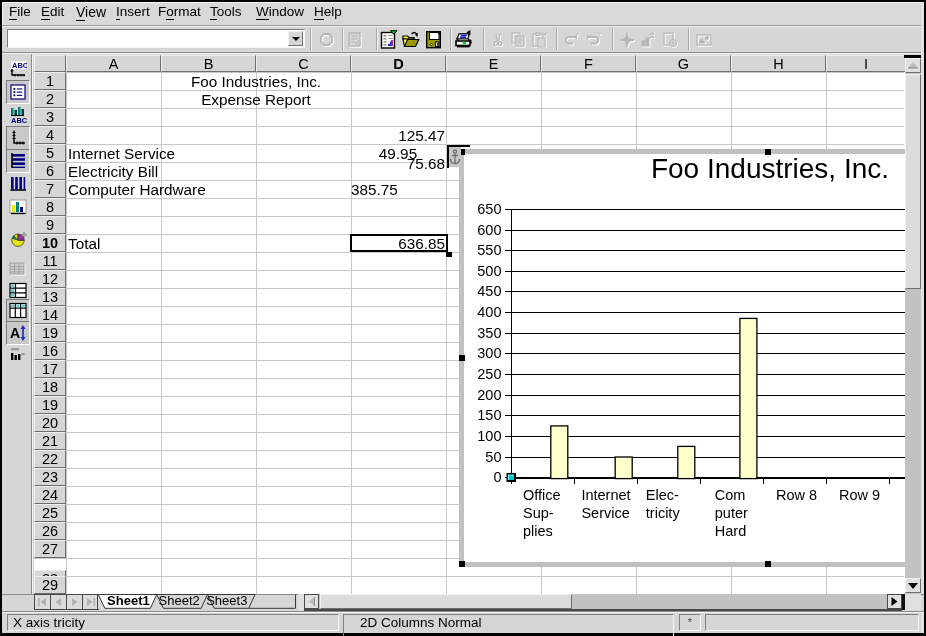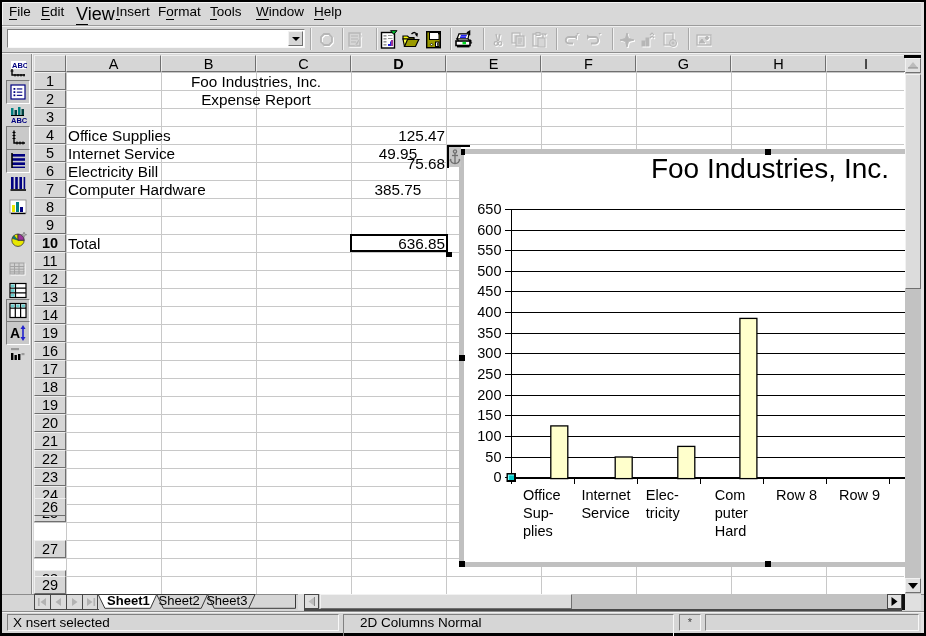--- a/index.html
+++ b/index.html
@@ -10,21 +10,21 @@
 .hdrcell{position:absolute;background:#d6d6d6;border-top:1px solid #efefef;border-left:1px solid #efefef;border-right:1px solid #6f6f6f;border-bottom:1px solid #6f6f6f;text-align:center;font-size:14.5px;color:#000;}
 </style></head><body>
 <div id="win">
 <div class="abs" style="left:0;top:0;width:926px;height:2px;background:#000"></div>
     <div class="abs" style="left:0;top:0;width:2px;height:636px;background:#000"></div>
     <div class="abs" style="left:924px;top:0;width:2px;height:636px;background:#000"></div>
     <div class="abs" style="left:0;top:633px;width:926px;height:3px;background:#000"></div>
     <div class="abs" style="left:2px;top:2px;width:922px;height:24px;background:#d8d8d8;border-top:1px solid #f4f4f4;border-left:1px solid #f4f4f4;"></div>
     <div class="abs" style="left:9px;top:4px;font-size:13.5px;color:#000;"><span style="border-bottom:1px solid #000">F</span>ile</div>
     <div class="abs" style="left:41px;top:4px;font-size:13.5px;color:#000;"><span style="border-bottom:1px solid #000">E</span>dit</div>
-    <div class="abs" style="left:76px;top:4px;font-size:18px;color:#000;"><span style="border-bottom:1px solid #000">V</span>iew</div>
+    <div class="abs" style="left:76px;top:4px;font-size:14px;color:#000;"><span style="border-bottom:1px solid #000">V</span>iew</div>
     <div class="abs" style="left:116px;top:4px;font-size:13.5px;color:#000;"><span style="border-bottom:1px solid #000">I</span>nsert</div>
     <div class="abs" style="left:158px;top:4px;font-size:13.5px;color:#000;">F<span style="border-bottom:1px solid #000">o</span>rmat</div>
     <div class="abs" style="left:210px;top:4px;font-size:13.5px;color:#000;"><span style="border-bottom:1px solid #000">T</span>ools</div>
     <div class="abs" style="left:256px;top:4px;font-size:13.5px;color:#000;"><span style="border-bottom:1px solid #000">W</span>indow</div>
     <div class="abs" style="left:314px;top:4px;font-size:13.5px;color:#000;"><span style="border-bottom:1px solid #000">H</span>elp</div>
     <div class="abs" style="left:2px;top:25px;width:922px;height:1px;background:#9c9c9c"></div>
     <div class="abs" style="left:2px;top:26px;width:922px;height:26px;background:#d6d6d6;border-top:1px solid #f0f0f0;"></div>
     <div class="abs sunken" style="left:7px;top:29px;width:298px;height:19px;background:#fff;"></div>
     <div class="abs raised" style="left:288px;top:31px;width:15px;height:15px;"></div>
     <div class="abs" style="left:292px;top:37px;width:0;height:0;border-left:4px solid transparent;border-right:4px solid transparent;border-top:4px solid #000;"></div>
@@ -383,34 +383,33 @@
     <div class="hdrcell" style="left:34px;top:342px;width:32px;height:18px;line-height:17px;">16</div>
     <div class="hdrcell" style="left:34px;top:360px;width:32px;height:18px;line-height:17px;">17</div>
     <div class="hdrcell" style="left:34px;top:378px;width:32px;height:18px;line-height:17px;">18</div>
     <div class="hdrcell" style="left:34px;top:396px;width:32px;height:18px;line-height:17px;">19</div>
     <div class="hdrcell" style="left:34px;top:414px;width:32px;height:18px;line-height:17px;">20</div>
     <div class="hdrcell" style="left:34px;top:432px;width:32px;height:18px;line-height:17px;">21</div>
     <div class="hdrcell" style="left:34px;top:450px;width:32px;height:18px;line-height:17px;">22</div>
     <div class="hdrcell" style="left:34px;top:468px;width:32px;height:18px;line-height:17px;">23</div>
     <div class="hdrcell" style="left:34px;top:486px;width:32px;height:18px;line-height:17px;">24</div>
     <div class="hdrcell" style="left:34px;top:504px;width:32px;height:18px;line-height:17px;">25</div>
-    <div class="hdrcell" style="left:34px;top:498px;width:32px;height:18px;line-height:17px;">26</div>
+    <div class="hdrcell" style="left:34px;top:522px;width:32px;height:18px;line-height:17px;">26</div>
     <div class="hdrcell" style="left:34px;top:540px;width:32px;height:18px;line-height:17px;">27</div>
     <div class="hdrcell" style="left:34px;top:570px;width:32px;height:18px;line-height:17px;">28</div>
     <div class="hdrcell" style="left:34px;top:576px;width:32px;height:18px;line-height:17px;">29</div>
     <div class="abs" style="left:161px;top:73px;width:190px;height:17px;font-size:15.3px;text-align:center;line-height:17px;">Foo Industries, Inc.</div>
     <div class="abs" style="left:161px;top:91px;width:190px;height:17px;font-size:15.3px;text-align:center;line-height:17px;">Expense Report</div>
-    <div class="abs" style="left:68px;top:127px;width:200px;height:17px;font-size:15.3px;line-height:17px;">Office Supplies</div>
     <div class="abs" style="left:68px;top:145px;width:200px;height:17px;font-size:15.3px;line-height:17px;">Internet Service</div>
     <div class="abs" style="left:68px;top:163px;width:200px;height:17px;font-size:15.3px;line-height:17px;">Electricity Bill</div>
     <div class="abs" style="left:68px;top:181px;width:200px;height:17px;font-size:15.3px;line-height:17px;">Computer Hardware</div>
     <div class="abs" style="left:351px;top:127px;width:94px;height:17px;font-size:15.3px;line-height:17px;text-align:right;">125.47</div>
     <div class="abs" style="left:351px;top:145px;width:94px;height:17px;font-size:15.3px;line-height:17px;text-align:center;">49.95</div>
     <div class="abs" style="left:351px;top:155px;width:94px;height:17px;font-size:15.3px;line-height:17px;text-align:right;">75.68</div>
-    <div class="abs" style="left:351px;top:181px;width:94px;height:17px;font-size:15.3px;line-height:17px;text-align:center;">385.75</div>
+    <div class="abs" style="left:351px;top:181px;width:94px;height:17px;font-size:15.3px;line-height:17px;text-align:left;">385.75</div>
     <div class="abs" style="left:68px;top:235px;width:100px;height:17px;font-size:15.3px;line-height:17px;">Total</div>
     <div class="abs" style="left:351px;top:235px;width:94px;height:17px;font-size:15.3px;line-height:17px;text-align:right;">636.85</div>
     <div class="abs" style="left:350px;top:234px;width:98px;height:18px;border:2px solid #000;"></div>
     <div class="abs" style="left:446px;top:252px;width:6px;height:5px;background:#000;"></div>
     <div class="abs" style="left:459px;top:149px;width:465px;height:418px;background:#fff;border:5px solid #c0c0c0;border-right:none;"></div>
     <svg class="abs" style="left:464px;top:154px" width="442" height="408" viewBox="0 0 442 408">
       <text x="306" y="24.3" font-size="28" text-anchor="middle" fill="#000">Foo Industries, Inc.</text>
       <line x1="47.5" y1="55.4" x2="442" y2="55.4" stroke="#000" stroke-width="1" shape-rendering="crispEdges"></line>
       <line x1="40.5" y1="55.4" x2="47.5" y2="55.4" stroke="#000" stroke-width="1" shape-rendering="crispEdges"></line>
       <text x="37.5" y="59.9" font-size="14.5" text-anchor="end" fill="#000">650</text>
@@ -554,16 +553,16 @@
     <div class="abs raised" style="left:320px;top:594px;width:252px;height:15px;background:#dcdcdc;"></div>
     <div class="abs" style="left:887px;top:594px;width:15px;height:15px;background:#e0e0e0;border:1px solid #484848;"></div>
     <svg class="abs" style="left:887px;top:594px" width="15" height="15" viewBox="0 0 15 15">
       <polygon points="4.5,3 4.5,12 10.5,7.5" fill="#000"></polygon>
     </svg>
     <div class="abs" style="left:902px;top:594px;width:3px;height:16px;background:#101010;"></div>
     <div class="abs" style="left:905px;top:594px;width:16px;height:16px;background:#e0e0e0;"></div>
     <div class="abs" style="left:304px;top:609px;width:598px;height:1.5px;background:#484848;"></div>
     <div class="abs" style="left:2px;top:611px;width:922px;height:1px;background:#8c8c8c;"></div>
     <div class="abs" style="left:2px;top:612px;width:922px;height:1px;background:#f2f2f2;"></div>
-    <div class="abs sunken" style="left:7px;top:614px;width:332px;height:17px;font-size:13.5px;line-height:15px;padding-left:5px;">X nsert selected</div>
+    <div class="abs sunken" style="left:7px;top:614px;width:332px;height:17px;font-size:13.5px;line-height:15px;padding-left:5px;">X axis tricity</div>
     <div class="abs sunken" style="left:343px;top:614px;width:331px;height:29px;font-size:13.5px;line-height:15px;padding-left:16px;">2D Columns Normal</div>
     <div class="abs sunken" style="left:679px;top:614px;width:22px;height:17px;font-size:11px;line-height:15px;text-align:center;color:#444;">*</div>
     <div class="abs sunken" style="left:705px;top:614px;width:214px;height:17px;"></div>
   </div>
 </body></html>

